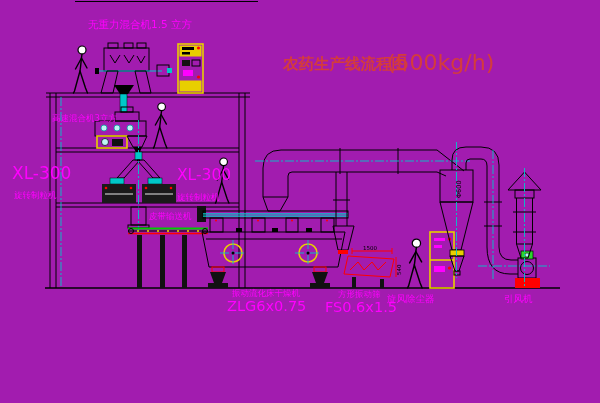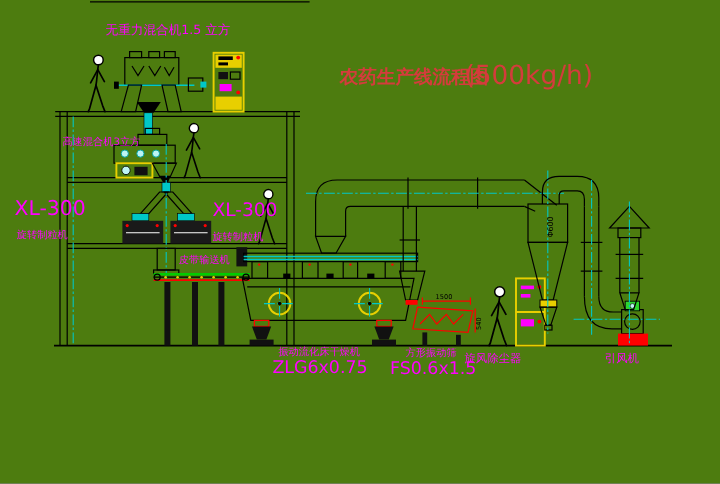--- a/index.html
+++ b/index.html
@@ -1,17 +1,17 @@
 <!DOCTYPE html>
 <html><head>
 <meta charset="utf-8">
 <style>
   html,body{margin:0;padding:0;background:#888;}
   #stage{
-    position:relative;width:600px;height:403px;background:#4d7c0f;
+    position:relative;width:600px;height:403px;background:#a21caf;
     font-family:"DejaVu Sans",sans-serif;overflow:hidden;
   }
   svg text{font-family:"DejaVu Sans",sans-serif;}
   .mag{fill:#ff00ff;}
   .titleRed{fill:#d43c3c;}
   .blk{fill:#000000;}
   .thin{stroke:#000;stroke-width:1;fill:none;}
   .cyanline{stroke:#00c8c8;stroke-width:1.2;fill:none;}
   .center{stroke:#00c8c8;stroke-width:0.9;fill:none;stroke-dasharray:9 2 2 2;}
   .yel{stroke:#e8cf00;stroke-width:1.6;fill:none;}

